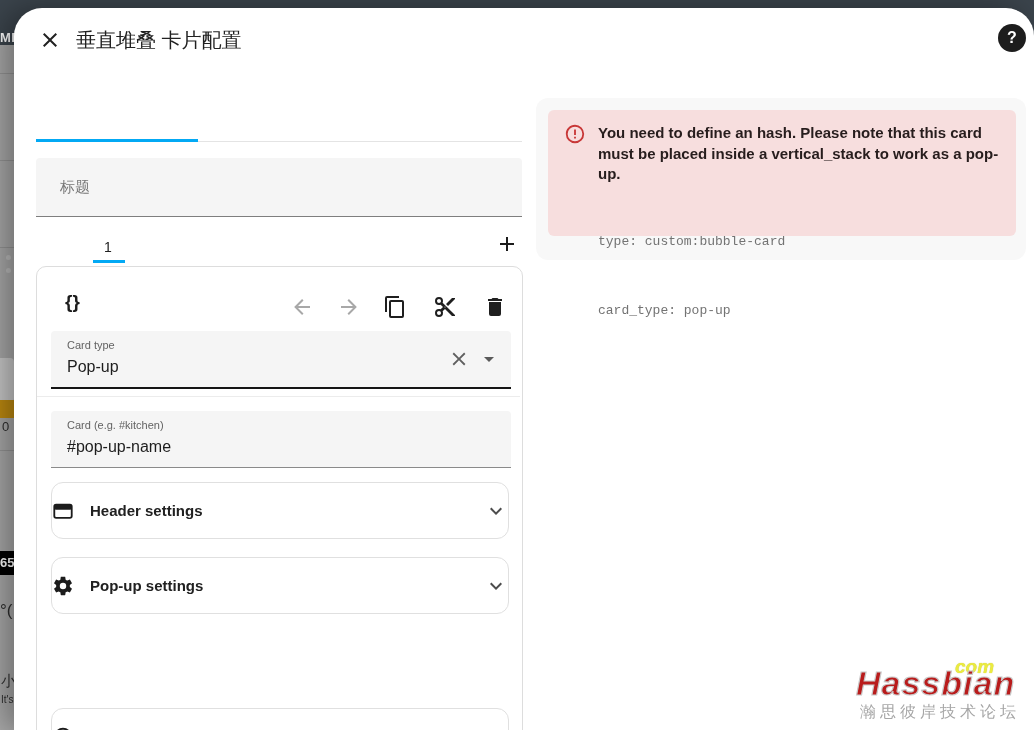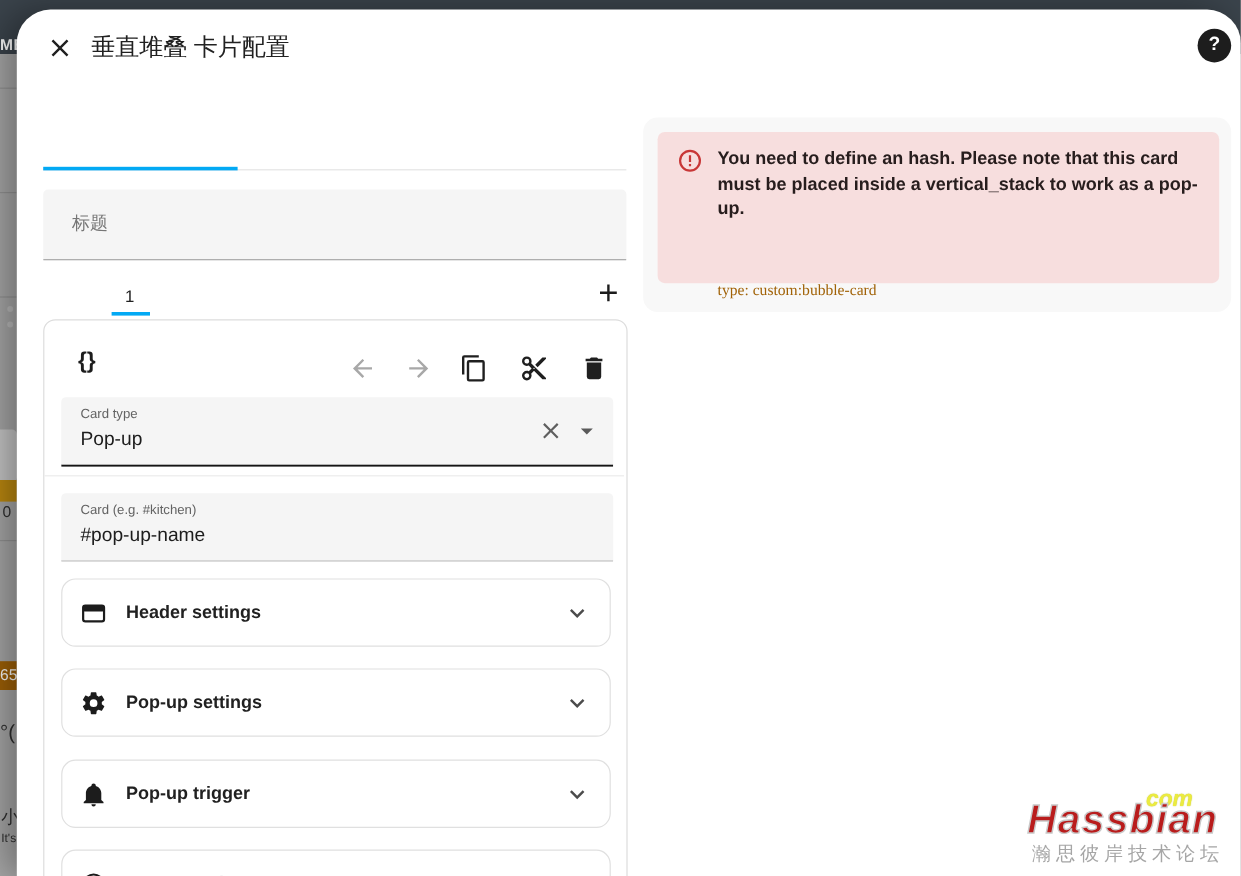--- a/index.html
+++ b/index.html
@@ -10,22 +10,22 @@
   button{border:none;background:none;padding:0;margin:0;cursor:pointer;font-family:inherit}
 
   
   .bd-topbar{left:0;top:0;width:1034px;height:45px;background:#3b444c}
   .bd-strip{left:0;top:45px;width:14px;height:685px;background:#a9a9a9}
   .bd-nav{left:0;top:30px;color:#fff;font-size:13px;font-weight:800;letter-spacing:.5px}
   .bd-div{left:0;width:14px;height:1px;background:#949494}
   .bd-dot{width:5px;height:5px;border-radius:50%;background:#bcbcbc;left:6px}
   .bd-card{left:0;top:358px;width:14px;height:44px;background:#c9c9c9;border-radius:0 4px 4px 0}
   .bd-orange{left:0;top:400px;width:14px;height:18px;background:#bf8b10}
-  .bd-green{left:0;top:551px;width:14px;height:24px;background:#a16207;color:#fff;
-            font-size:13px;font-weight:400;line-height:24px}
+  .bd-green{left:0;top:551px;width:14px;height:24px;background:#000000;color:#fff;
+            font-size:13px;font-weight:700;line-height:24px}
   .bd-txt{color:#2f2f2f}
 
   
   .dialog{left:14px;top:8px;width:1020px;height:722px;background:#fff;
           border-radius:28px 28px 0 0;box-shadow:-10px 0 30px rgba(0,0,0,.35);overflow:hidden}
   .icon-btn{display:flex;align-items:center;justify-content:center}
   .dlg-title{left:62px;top:18px;font-size:20px;line-height:28px;color:#212121}
   .help-btn{left:984px;top:16px;width:28px;height:28px;border-radius:50%;background:#1d1d1d;
             color:#fff;font-size:16px;font-weight:700;display:flex;align-items:center;justify-content:center}
 
@@ -56,33 +56,33 @@
   .tb.en{color:#1f1f1f}
 
   .field{left:14px;width:460px;height:56px;background:#f5f5f5;border-radius:4px 4px 0 0}
   .field .flabel{position:absolute;left:16px;top:8px;font-size:11px;color:#636363}
   .field .fvalue{position:absolute;left:16px;top:27px;font-size:16px;color:#1d1d1d}
   .field-cardtype{top:64px;border-bottom:2px solid #151515}
   .field-hash{top:144px;border-bottom:1px solid #8a8a8a}
   .editor-divider{left:0;top:129px;width:483px;height:1px;background:#ececec}
 
   .panel{left:14px;width:458px;height:57px;border:1px solid #e0e0e0;border-radius:12px;
-         background:#fff;display:flex;align-items:center;padding:0 15px;box-sizing:border-box;gap:16px}
+         background:#fff;display:flex;align-items:center;padding:0 0;box-sizing:border-box;gap:16px}
   .panel .plabel{font-size:15px;font-weight:700;color:#212121}
   .panel .chev{margin-left:auto;color:#4c4c4c}
   .picon{color:#1c1c1c}
 
   
   .preview{left:522px;top:90px;width:490px;height:162px;background:#f8f8f8;border-radius:12px}
   .alert{position:absolute;left:12px;top:12px;width:468px;height:126px;background:#f7dede;border-radius:6px}
   .alert-icon{position:absolute;left:16px;top:13px;color:#c83737}
   .alert-msg{position:absolute;left:50px;top:13px;width:420px;font-size:15px;font-weight:700;
              line-height:20.5px;color:#271d1d}
-  .alert-code{position:absolute;left:50px;top:74px;font-family:Liberation Serif, serif;
-              font-size:13px;line-height:23px;color:#a16207;white-space:pre}
+  .alert-code{position:absolute;left:50px;top:74px;font-family:Liberation Mono, monospace;
+              font-size:13px;line-height:23px;color:#737373;white-space:pre}
 
   
   .wm-com{left:941px;top:648px;font-size:19px;font-weight:800;font-style:italic;color:#ebeb40;
           text-shadow:0 0 1px #bdbd2e}
   .wm-brand{left:842px;top:656px;font-size:34px;font-weight:800;font-style:italic;color:#b91c1c;
             -webkit-text-stroke:1.2px #c9c9c9;letter-spacing:1px}
   .wm-sub{left:846px;top:694px;font-size:16px;color:#a6a6a6;letter-spacing:4px}
 </style>
 </head>
 <body>
@@ -222,33 +222,20 @@
           </svg>
       </span>
       <span class="plabel">Pop-up settings</span>
       <span class="chev">
         <svg width="24" height="24" viewBox="0 0 24 24">
             <path fill="currentColor" d="M7.41,8.58L12,13.17L16.59,8.58L18,10L12,16L6,10L7.41,8.58Z"></path>
           </svg>
       </span>
     </div>
 
-    <div class="abs panel" style="top:366px">
-      <span class="picon">
-        <svg width="22" height="22" viewBox="0 0 24 24">
-            <path fill="currentColor" d="M21,19V20H3V19L5,17V11C5,7.9 7.03,5.17 10,4.29C10,4.19 10,4.1 10,4A2,2 0 0,1 12,2A2,2 0 0,1 14,4C14,4.1 14,4.19 14,4.29C16.97,5.17 19,7.9 19,11V17L21,19M14,21A2,2 0 0,1 12,23A2,2 0 0,1 10,21"></path>
-          </svg>
-      </span>
-      <span class="plabel">Pop-up trigger</span>
-      <span class="chev">
-        <svg width="24" height="24" viewBox="0 0 24 24">
-            <path fill="currentColor" d="M7.41,8.58L12,13.17L16.59,8.58L18,10L12,16L6,10L7.41,8.58Z"></path>
-          </svg>
-      </span>
-    </div>
 
     <div class="abs panel" style="top:441px">
       <span class="picon">
         <svg width="22" height="22" viewBox="0 0 24 24">
             <circle cx="12" cy="12" r="9" fill="none" stroke="currentColor" stroke-width="2"></circle>
           </svg>
       </span>
       <span class="plabel">Pop-up styling options</span>
       <span class="chev">
         <svg width="24" height="24" viewBox="0 0 24 24">
@@ -261,20 +248,21 @@
   <div class="abs preview">
     <div class="alert">
       <span class="alert-icon">
         <svg width="22" height="22" viewBox="0 0 24 24">
             <path fill="currentColor" d="M11,15H13V17H11V15M11,7H13V13H11V7M12,2C6.47,2 2,6.5 2,12A10,10 0 0,0 12,22A10,10 0 0,0 22,12A10,10 0 0,0 12,2M12,20A8,8 0 0,1 4,12A8,8 0 0,1 12,4A8,8 0 0,1 20,12A8,8 0 0,1 12,20Z"></path>
           </svg>
       </span>
       <div class="alert-msg">You need to define an hash. Please note that this card must be placed inside a vertical_stack to work as a pop-up.</div>
       <div class="alert-code">
         <div>type: custom:bubble-card</div>
+        <div>card_type: pop-up</div>
       </div>
     </div>
   </div>
 
   <div class="abs wm-com">com</div>
   <div class="abs wm-brand">Hassbian</div>
   <div class="abs wm-sub">瀚思彼岸技术论坛</div>
 </div>
 
 </body></html>

